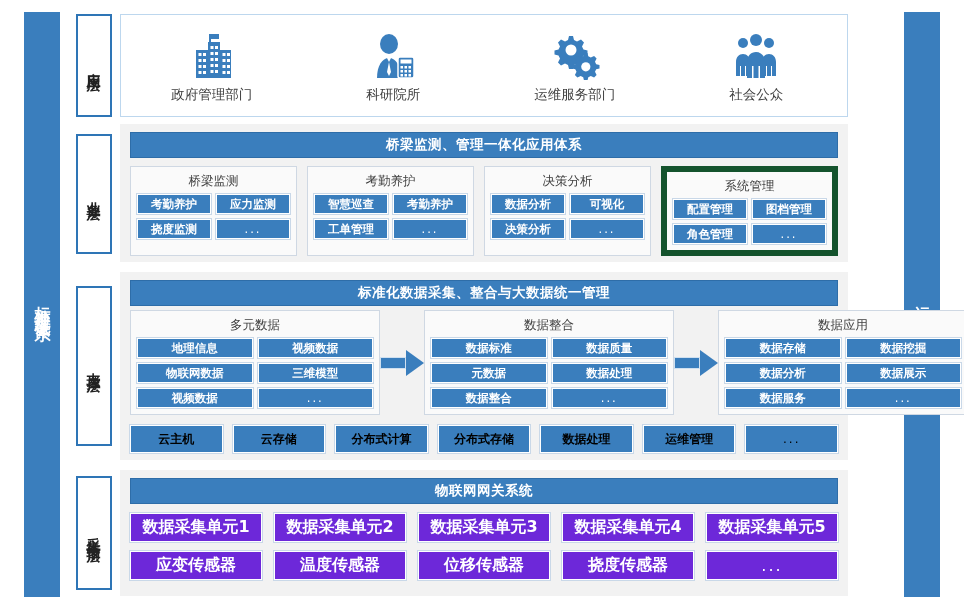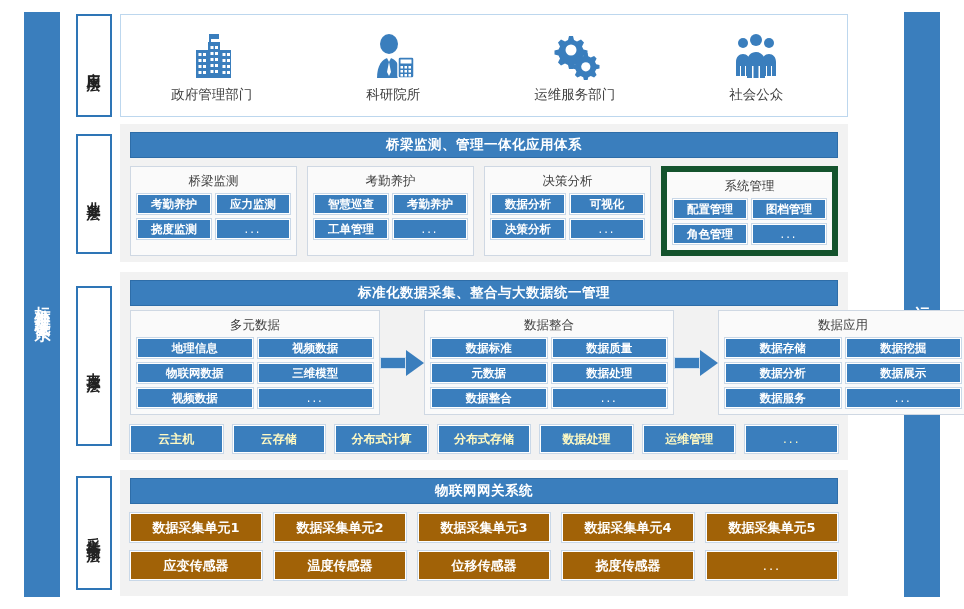--- a/index.html
+++ b/index.html
@@ -100,34 +100,34 @@
   }
   .arrow .head{
     position:absolute;right:0;top:0;width:0;height:0;
     border-top:13px solid transparent;border-bottom:13px solid transparent;
     border-left:18px solid #3a7ebd;
   }
 
   
   .infra-row{display:flex;gap:10px;margin-top:10px;}
   .infra-chip{
-    flex:1;background:#3a7ebd;color:#fef9c3;border:1px solid #ffffff;
+    flex:1;background:#3a7ebd;color:#000000;border:1px solid #ffffff;
     box-shadow:0 0 0 1px #c9d8e8;
     height:28px;display:flex;align-items:center;justify-content:center;
     font-size:12px;font-weight:bold;white-space:nowrap;box-sizing:border-box;
   }
   .infra-chip.dots{font-weight:normal;letter-spacing:2px;}
 
   
   .col-row{display:flex;gap:12px;margin-top:9px;}
   .col-chip{
-    flex:1;background:#a16207;color:#fff;border:1px solid #ffffff;
+    flex:1;background:#6d28d9;color:#fff;border:1px solid #ffffff;
     box-shadow:0 0 0 1px #c9d8e8;
     height:29px;display:flex;align-items:center;justify-content:center;
-    font-size:13px;font-weight:bold;white-space:nowrap;box-sizing:border-box;
+    font-size:16px;font-weight:bold;white-space:nowrap;box-sizing:border-box;
   }
   .col-chip.dots{font-weight:normal;letter-spacing:2px;}
 </style>
 </head>
 <body>
 
 <div class="canvas">
 
   <div class="sidebar sidebar-left">标准规范体系</div>
 

